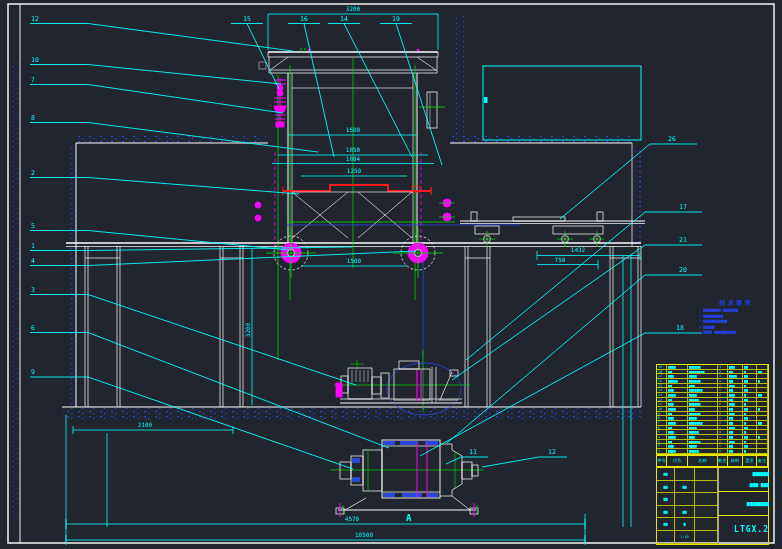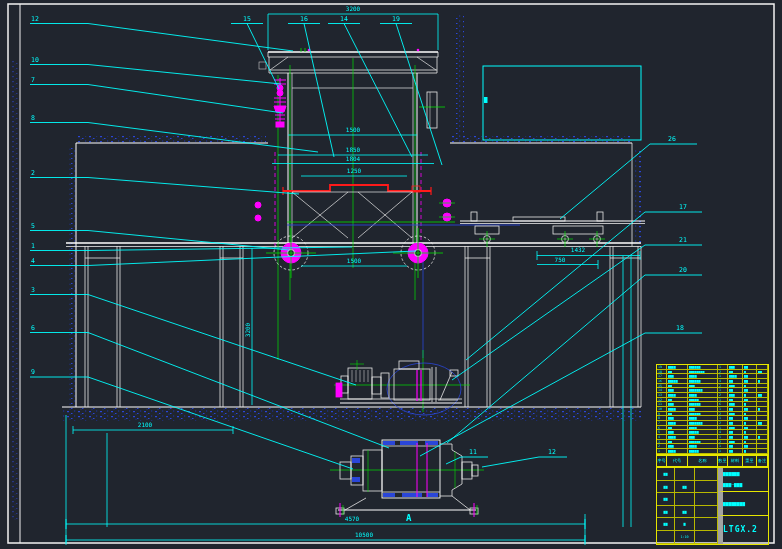--- a/index.html
+++ b/index.html
@@ -21,22 +21,22 @@
             overflow:hidden;white-space:nowrap;box-sizing:border-box;padding-left:1px;flex:none;}
   .bom-head{position:absolute;left:0;top:91px;width:113px;height:12px;display:flex;
             border:1px solid #e6e600;box-sizing:border-box;}
   .bom-head span{display:block;border-right:1px solid #e6e600;font-size:4.2px;line-height:10px;
             color:#00ffff;text-align:center;overflow:hidden;box-sizing:border-box;flex:none;}
   .tblock{position:absolute;left:0;top:103px;width:113px;height:78px;border:1px solid #e6e600;box-sizing:border-box;}
   .tb-grid{position:absolute;left:0;top:0;width:61px;height:76px;display:grid;
            grid-template-columns:18px 20px 23px;grid-template-rows:12.5px 12.5px 12.5px 12.5px 13px 13px;}
   .tb-grid div{border-right:0.5px solid #b9b900;border-bottom:0.5px solid #b9b900;
            font-size:3.4px;line-height:12px;color:#00ffff;overflow:hidden;text-align:center;}
-  .tb-r{position:absolute;left:61px;width:51px;border-left:5px solid #a3a3a3;box-sizing:border-box;
-        color:#00ffff;text-align:left;overflow:hidden;}
+  .tb-r{position:absolute;left:61px;width:51px;border-left:1px solid #a3a3a3;box-sizing:border-box;
+        color:#00ffff;text-align:right;overflow:hidden;}
   .tb-r1{top:0;height:24px;border-bottom:1px solid #e6e600;font-size:4.6px;line-height:11px;}
   .tb-r2{top:24px;height:24px;border-bottom:1px solid #e6e600;font-size:4.6px;line-height:23px;}
   .tb-r3{top:48px;height:28px;font-size:8px;font-weight:bold;line-height:27px;letter-spacing:1px;}
 </style>
 </head>
 <body>
 
 <div class="sheet">
 <svg width="782" height="549" viewBox="0 0 782 549">
   <defs>
@@ -391,20 +391,30 @@
     <text x="668" y="141">26</text>
     <text x="679" y="209">17</text>
     <text x="679" y="242">21</text>
     <text x="679" y="272">20</text>
     <text x="676" y="330">18</text>
     <text x="469" y="454">11</text>
     <text x="548" y="454">12</text>
   </g>
 </svg>
 
+<div class="notes">
+  <div class="nt">技术要求</div>
+  <div id="notes-lines">
+        <div class="nl">1.▆▆▆▆▆▆▆▆ ▆▆▆▆▆▆▆</div>
+        <div class="nl">2.▆▆▆▆▆▆▆▆▆</div>
+        <div class="nl">3.▆▆▆▆▆▆▆▆▆▆▆</div>
+        <div class="nl">4.▆▆▆▆▆</div>
+        <div class="nl">5.▆▆▆▆ ▆▆▆▆▆▆▆▆▆▆</div>
+      </div>
+</div>
 
 <div class="bom">
   <div class="bom-rows" id="bom-rows">
         <div class="bom-row">
           <div class="bom-cell" style="width: 10px;">19</div>
           <div class="bom-cell" style="width: 21px;">▆▆▆▆</div>
           <div class="bom-cell" style="width: 30px;">▆▆▆▆▆▆</div>
           <div class="bom-cell" style="width: 10px;">1</div>
           <div class="bom-cell" style="width: 15px;">▆▆▆</div>
           <div class="bom-cell" style="width: 14px;">▆▆</div>

